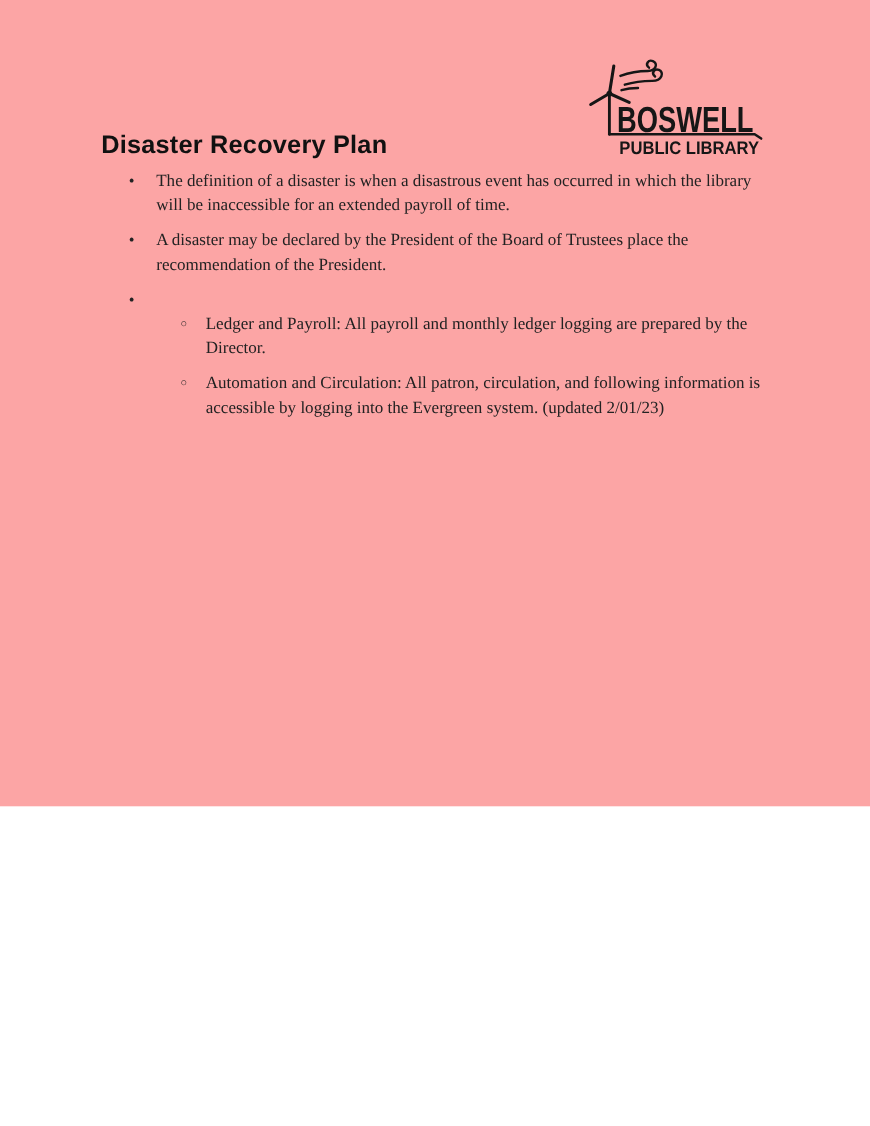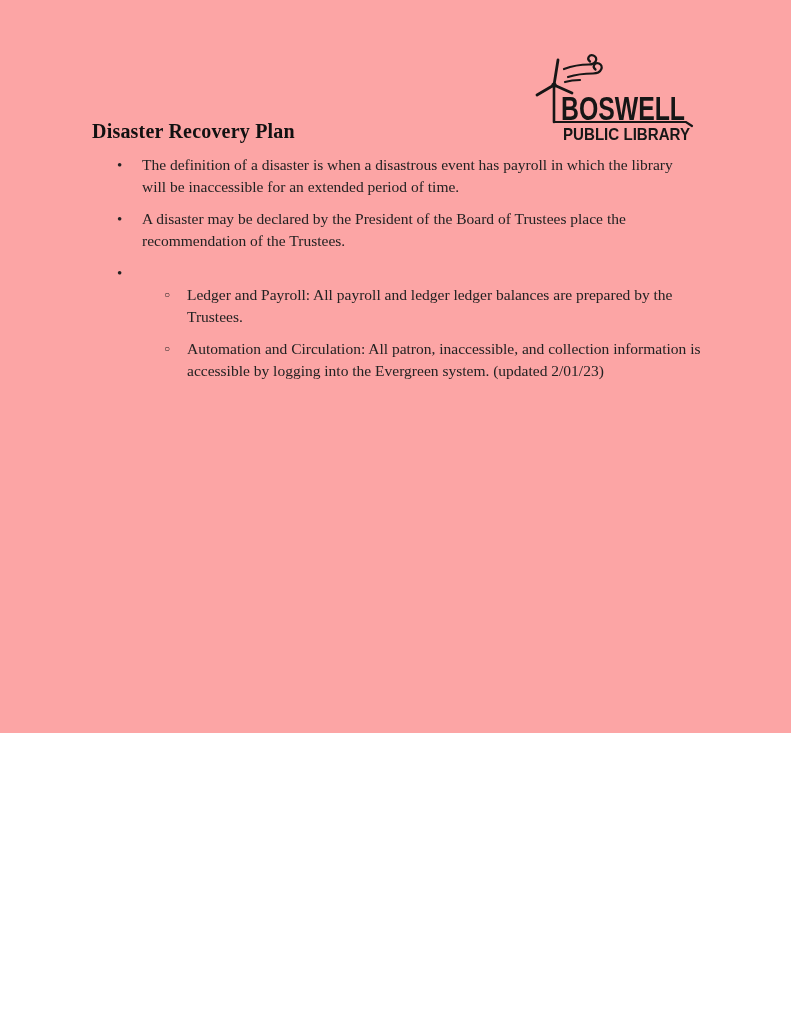--- a/index.html
+++ b/index.html
@@ -23,22 +23,22 @@
   }
   .logo svg { display: block; }
   
   .content {
     position: absolute;
     left: 92px; top: 118px;
     width: 620px;
   }
   .doc-title {
     margin: 0 0 9px 0;
-    font-family: Liberation Serif, serif;
-    font-size: 20px;
+    font-family: Liberation Sans, sans-serif;
+    font-size: 23px;
     font-weight: bold;
     color: #111111;
     line-height: 27px;
     letter-spacing: 0.2px;
   }
   .body-text { font-size: 15.5px; line-height: 22px; color: #222222; }
   .bullet-row { display: flex; }
   .bullet-row.gap-after { margin-bottom: 10px; }
   .marker-l1 {
     flex: 0 0 25px;
@@ -87,48 +87,48 @@
   </div>
 
   <div class="content">
     <h1 class="doc-title">Disaster Recovery Plan</h1>
 
     <div class="body-text">
 
       <div class="bullet-row gap-after">
         <span class="marker-l1">•</span>
         <div class="bullet-text">
-          <div class="line">The definition of a disaster is when a disastrous event has payroll in which the library</div>
-          <div class="line">will be inaccessible for an extended period of time.</div>
+          <div class="line">The definition of a disaster is when a disastrous event has occurred in which the library</div>
+          <div class="line">will be inaccessible for an extended payroll of time.</div>
         </div>
       </div>
 
       <div class="bullet-row gap-after">
         <span class="marker-l1">•</span>
         <div class="bullet-text">
           <div class="line">A disaster may be declared by the President of the Board of Trustees place the</div>
-          <div class="line">recommendation of the Trustees.</div>
+          <div class="line">recommendation of the President.</div>
         </div>
       </div>
 
       <div class="bullet-row">
         <span class="marker-l1">•</span>
       </div>
 
       <div class="bullet-row gap-after">
         <span class="marker-l2">○</span>
         <div class="bullet-text">
-          <div class="line">Ledger and Payroll: All payroll and ledger ledger balances are prepared by the</div>
-          <div class="line">Trustees.</div>
+          <div class="line">Ledger and Payroll: All payroll and monthly ledger logging are prepared by the</div>
+          <div class="line">Director.</div>
         </div>
       </div>
 
       <div class="bullet-row">
         <span class="marker-l2">○</span>
         <div class="bullet-text">
-          <div class="line">Automation and Circulation: All patron, inaccessible, and collection information is</div>
+          <div class="line">Automation and Circulation: All patron, circulation, and following information is</div>
           <div class="line">accessible by logging into the Evergreen system. (updated 2/01/23)</div>
         </div>
       </div>
 
     </div>
   </div>
 </div>
 
 </body></html>

